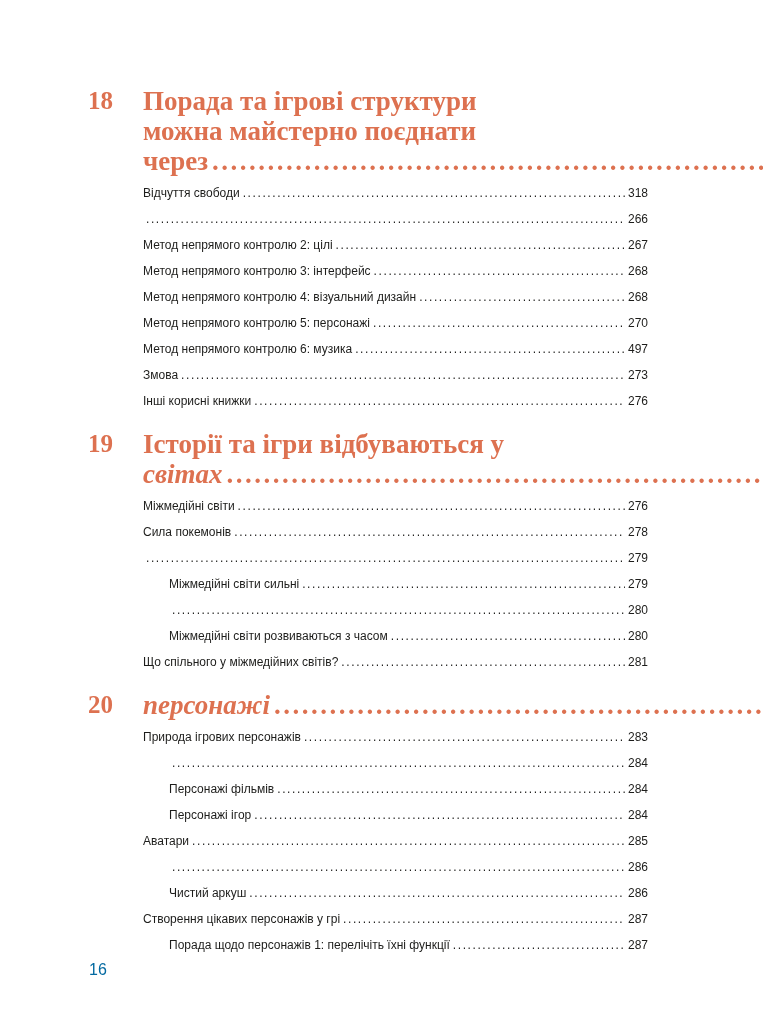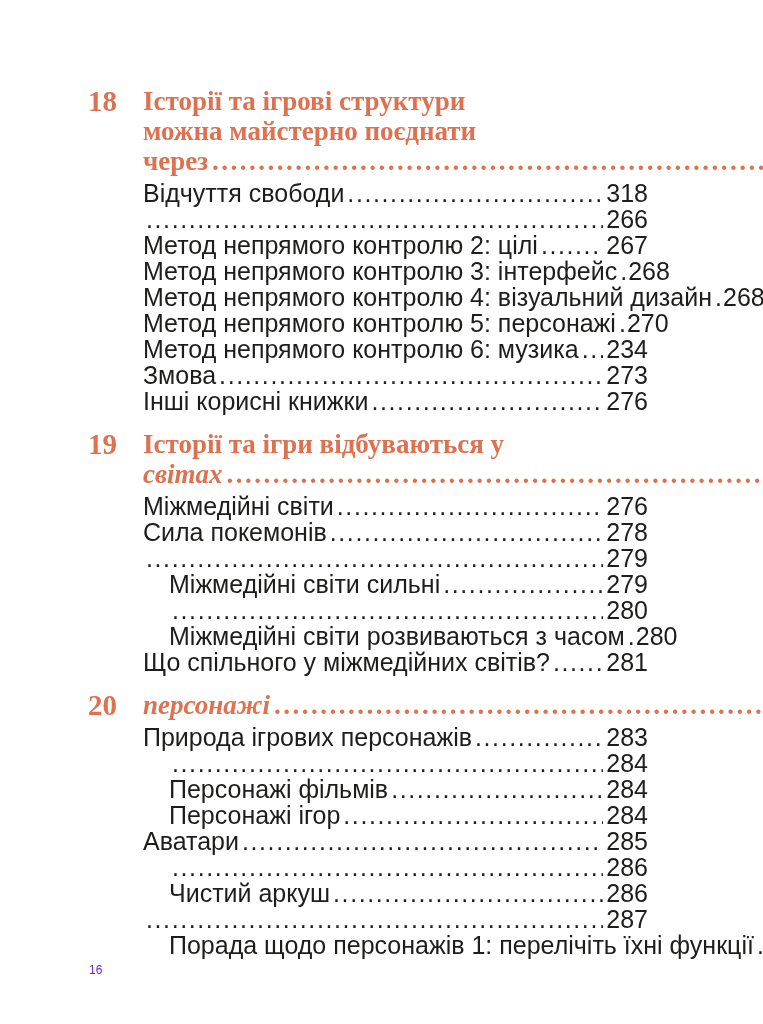--- a/index.html
+++ b/index.html
@@ -18,21 +18,21 @@
     left:88px; top:86px;
     width:560px; 
   }
 
   .chapter { margin-bottom:15px; }
 
   .ch-head { display:flex; align-items:flex-start; }
   .ch-num {
     flex:0 0 55px;
     font-family:"Liberation Serif", serif;
-    font-size:29px; line-height:30px;
+    font-size:25px; line-height:30px;
     font-weight:600;
     color:var(--accent, #dd7150);
   }
   .ch-title {
     flex:1 1 auto;
     font-family:"Liberation Serif", serif;
     font-size:27px; line-height:30px;
     font-weight:600;
     color:var(--accent, #dd7150);
   }
@@ -41,21 +41,21 @@
   .t-line .it { font-style:italic; }
 
   .entries {
     list-style:none;
     margin:4px 0 0 55px;
     padding:0;
   }
   .entry {
     display:flex;
     align-items:baseline;
-    font-size:25px;
+    font-size:12px;
     line-height:26px;
     color:#1d1d1b;
   }
   .entry.indent-1 { padding-left:26px; }
   .entry .label { white-space:nowrap; }
 
   .leader {
     flex:1 1 auto;
     overflow:hidden;
     white-space:nowrap;
@@ -68,36 +68,36 @@
   }
   .h-leader::after {
     letter-spacing:2.5px;
     margin-left:4px;
   }
   .pg { white-space:nowrap; margin-left:3px; }
 
   .folio {
     position:absolute;
     left:89px; top:960px;
-    font-size:12px;
+    font-size:16px;
     line-height:20px;
-    color:#6d28d9;
+    color:#0369a1;
     text-align:right;
   }
 </style>
 </head>
 <body>
 
 <main class="page">
   <div id="chapters">
       <section class="chapter">
         <div class="ch-head">
           <span class="ch-num">18</span>
           <div class="ch-title">
-            <div class="t-line"><span class="rm">Історії та ігрові структури</span></div>
+            <div class="t-line"><span class="rm">Порада та ігрові структури</span></div>
             <div class="t-line"><span class="rm">можна майстерно поєднати</span></div>
             <div class="t-line with-page">
               <span class="rm">через </span>
               <span class="leader h-leader"></span>
             </div>
           </div>
         </div>
         <ul class="entries">
           <li class="entry indent-0">
             <span class="label">Відчуття свободи</span>
@@ -124,21 +124,21 @@
             <span class="pg">268</span>
           </li>
           <li class="entry indent-0">
             <span class="label">Метод непрямого контролю 5: персонажі</span>
             <span class="leader"></span>
             <span class="pg">270</span>
           </li>
           <li class="entry indent-0">
             <span class="label">Метод непрямого контролю 6: музика</span>
             <span class="leader"></span>
-            <span class="pg">234</span>
+            <span class="pg">497</span>
           </li>
           <li class="entry indent-0">
             <span class="label">Змова</span>
             <span class="leader"></span>
             <span class="pg">273</span>
           </li>
           <li class="entry indent-0">
             <span class="label">Інші корисні книжки</span>
             <span class="leader"></span>
             <span class="pg">276</span>
@@ -230,20 +230,21 @@
           <li class="entry indent-1">
             <span class="leader"></span>
             <span class="pg">286</span>
           </li>
           <li class="entry indent-1">
             <span class="label">Чистий аркуш</span>
             <span class="leader"></span>
             <span class="pg">286</span>
           </li>
           <li class="entry indent-0">
+            <span class="label">Створення цікавих персонажів у грі</span>
             <span class="leader"></span>
             <span class="pg">287</span>
           </li>
           <li class="entry indent-1">
             <span class="label">Порада щодо персонажів 1: перелічіть їхні функції</span>
             <span class="leader"></span>
             <span class="pg">287</span>
           </li>
         </ul>
       </section>

